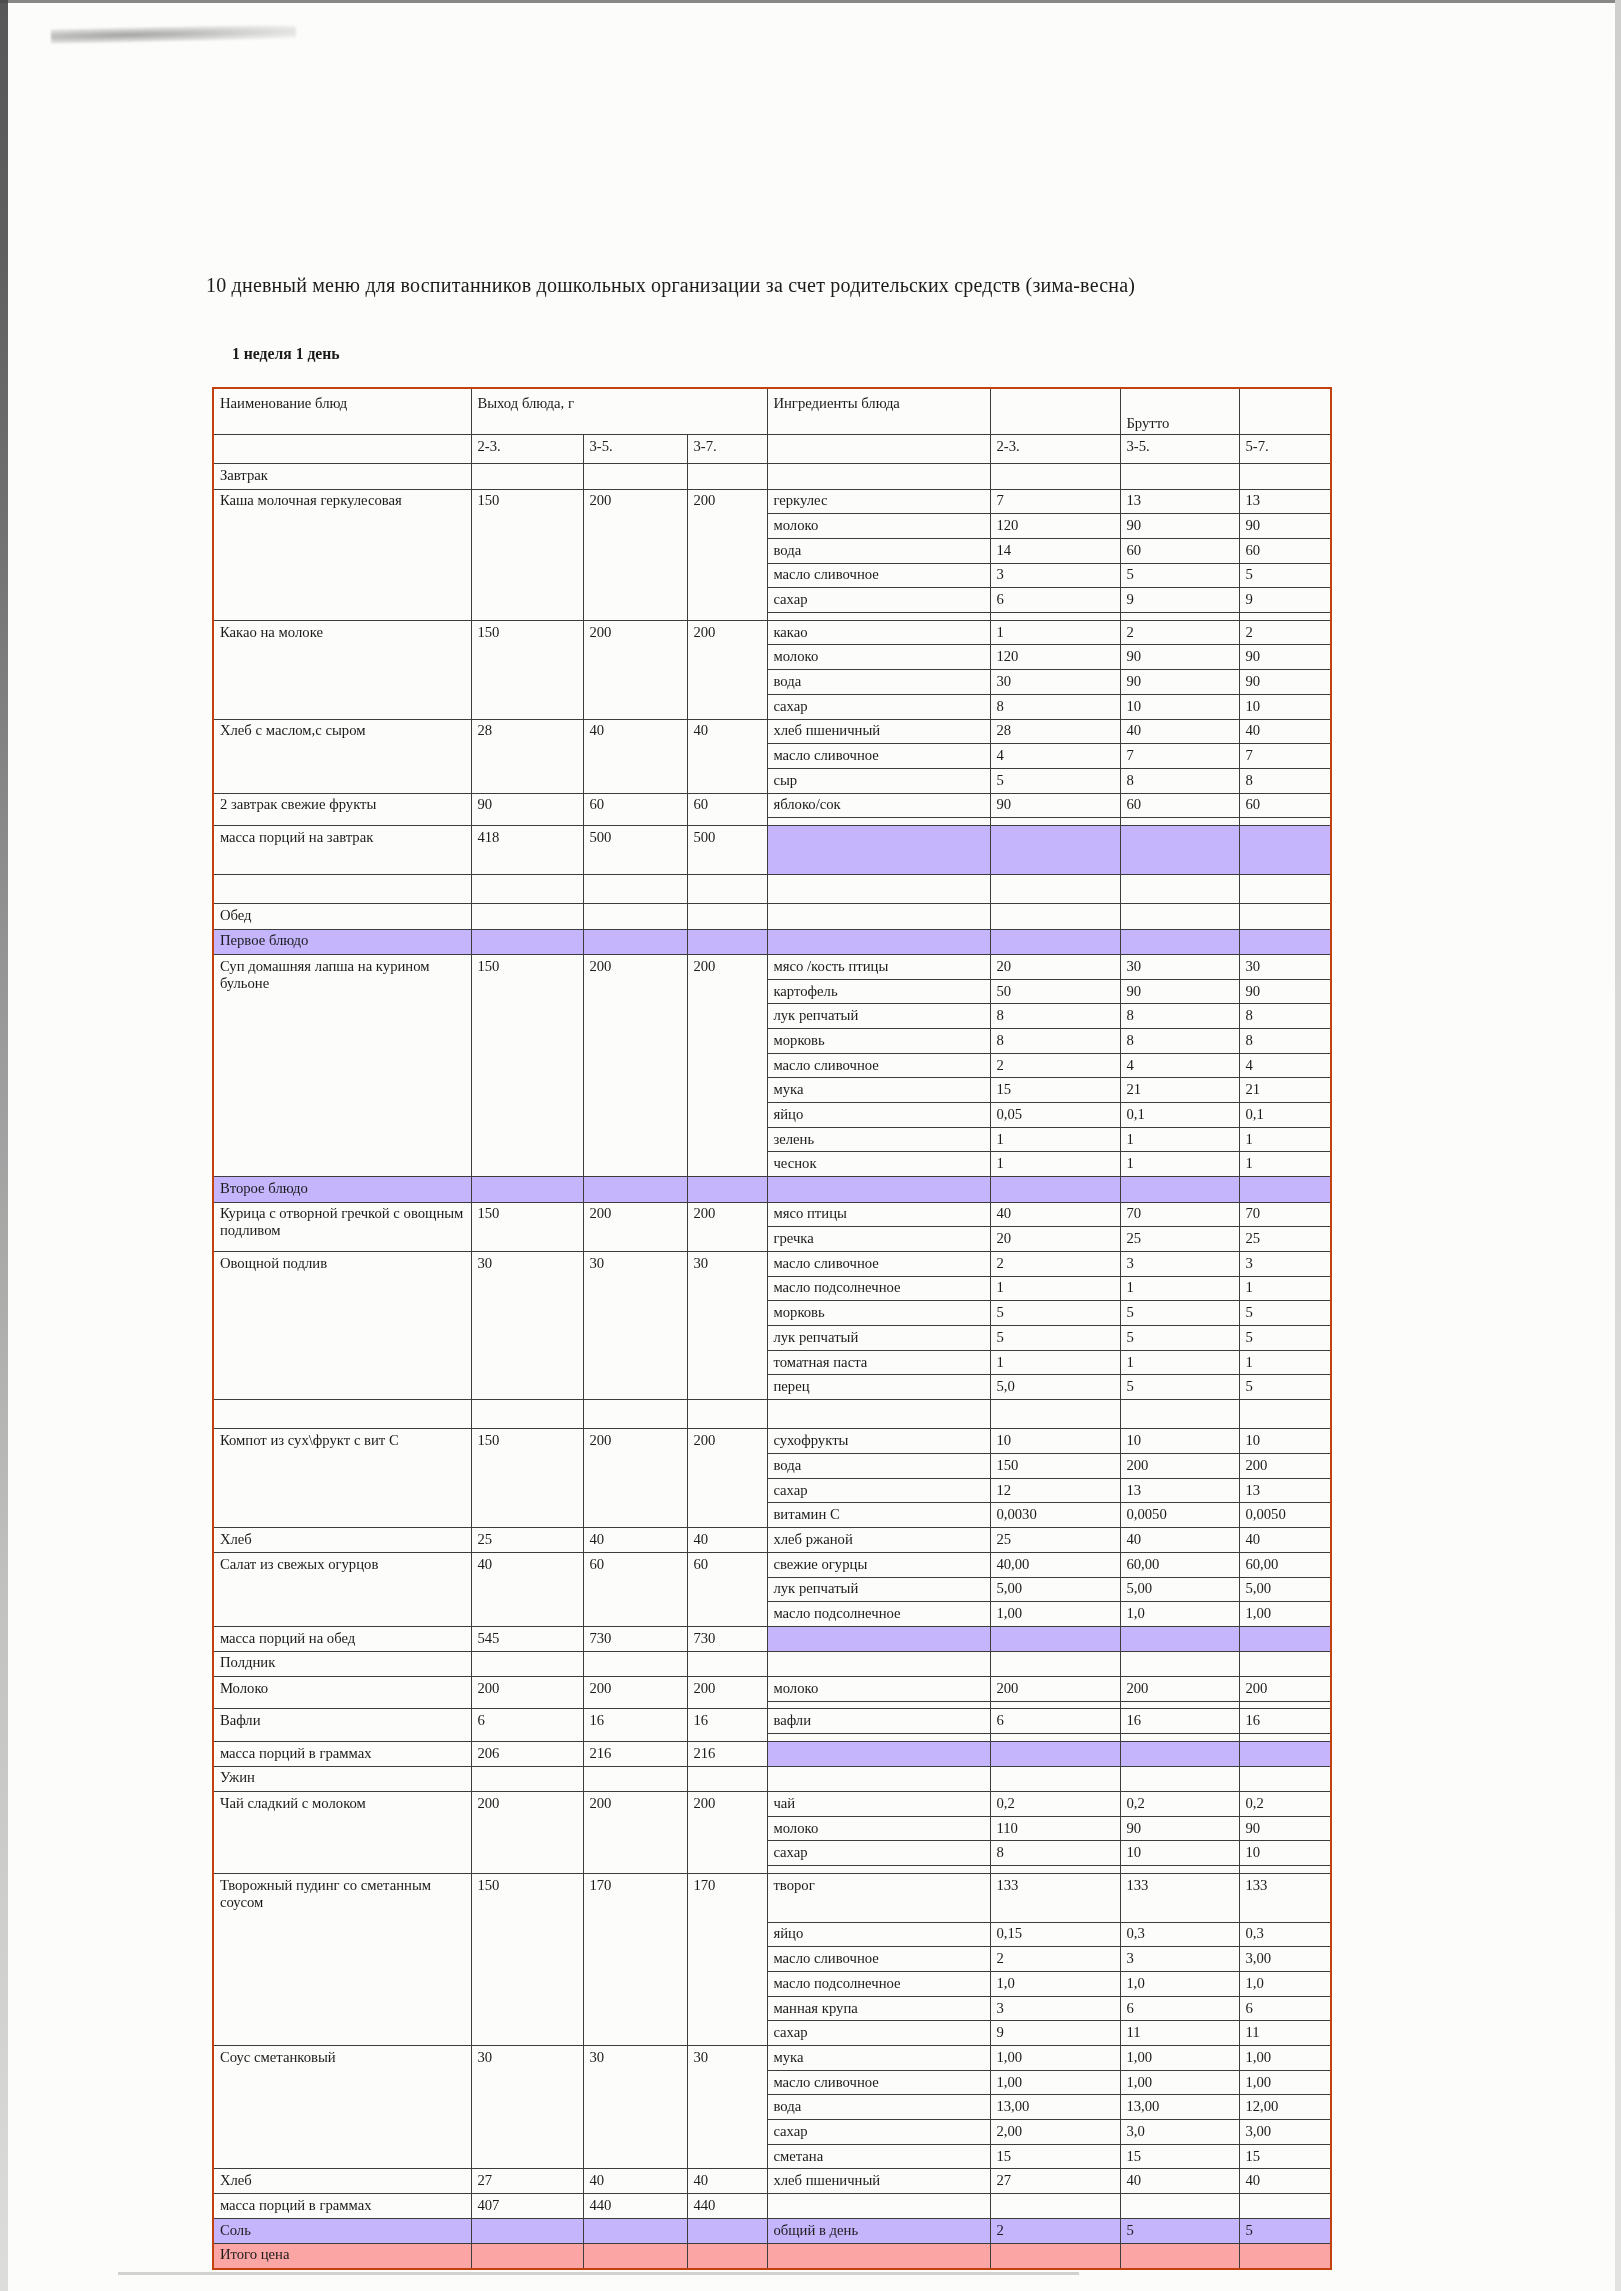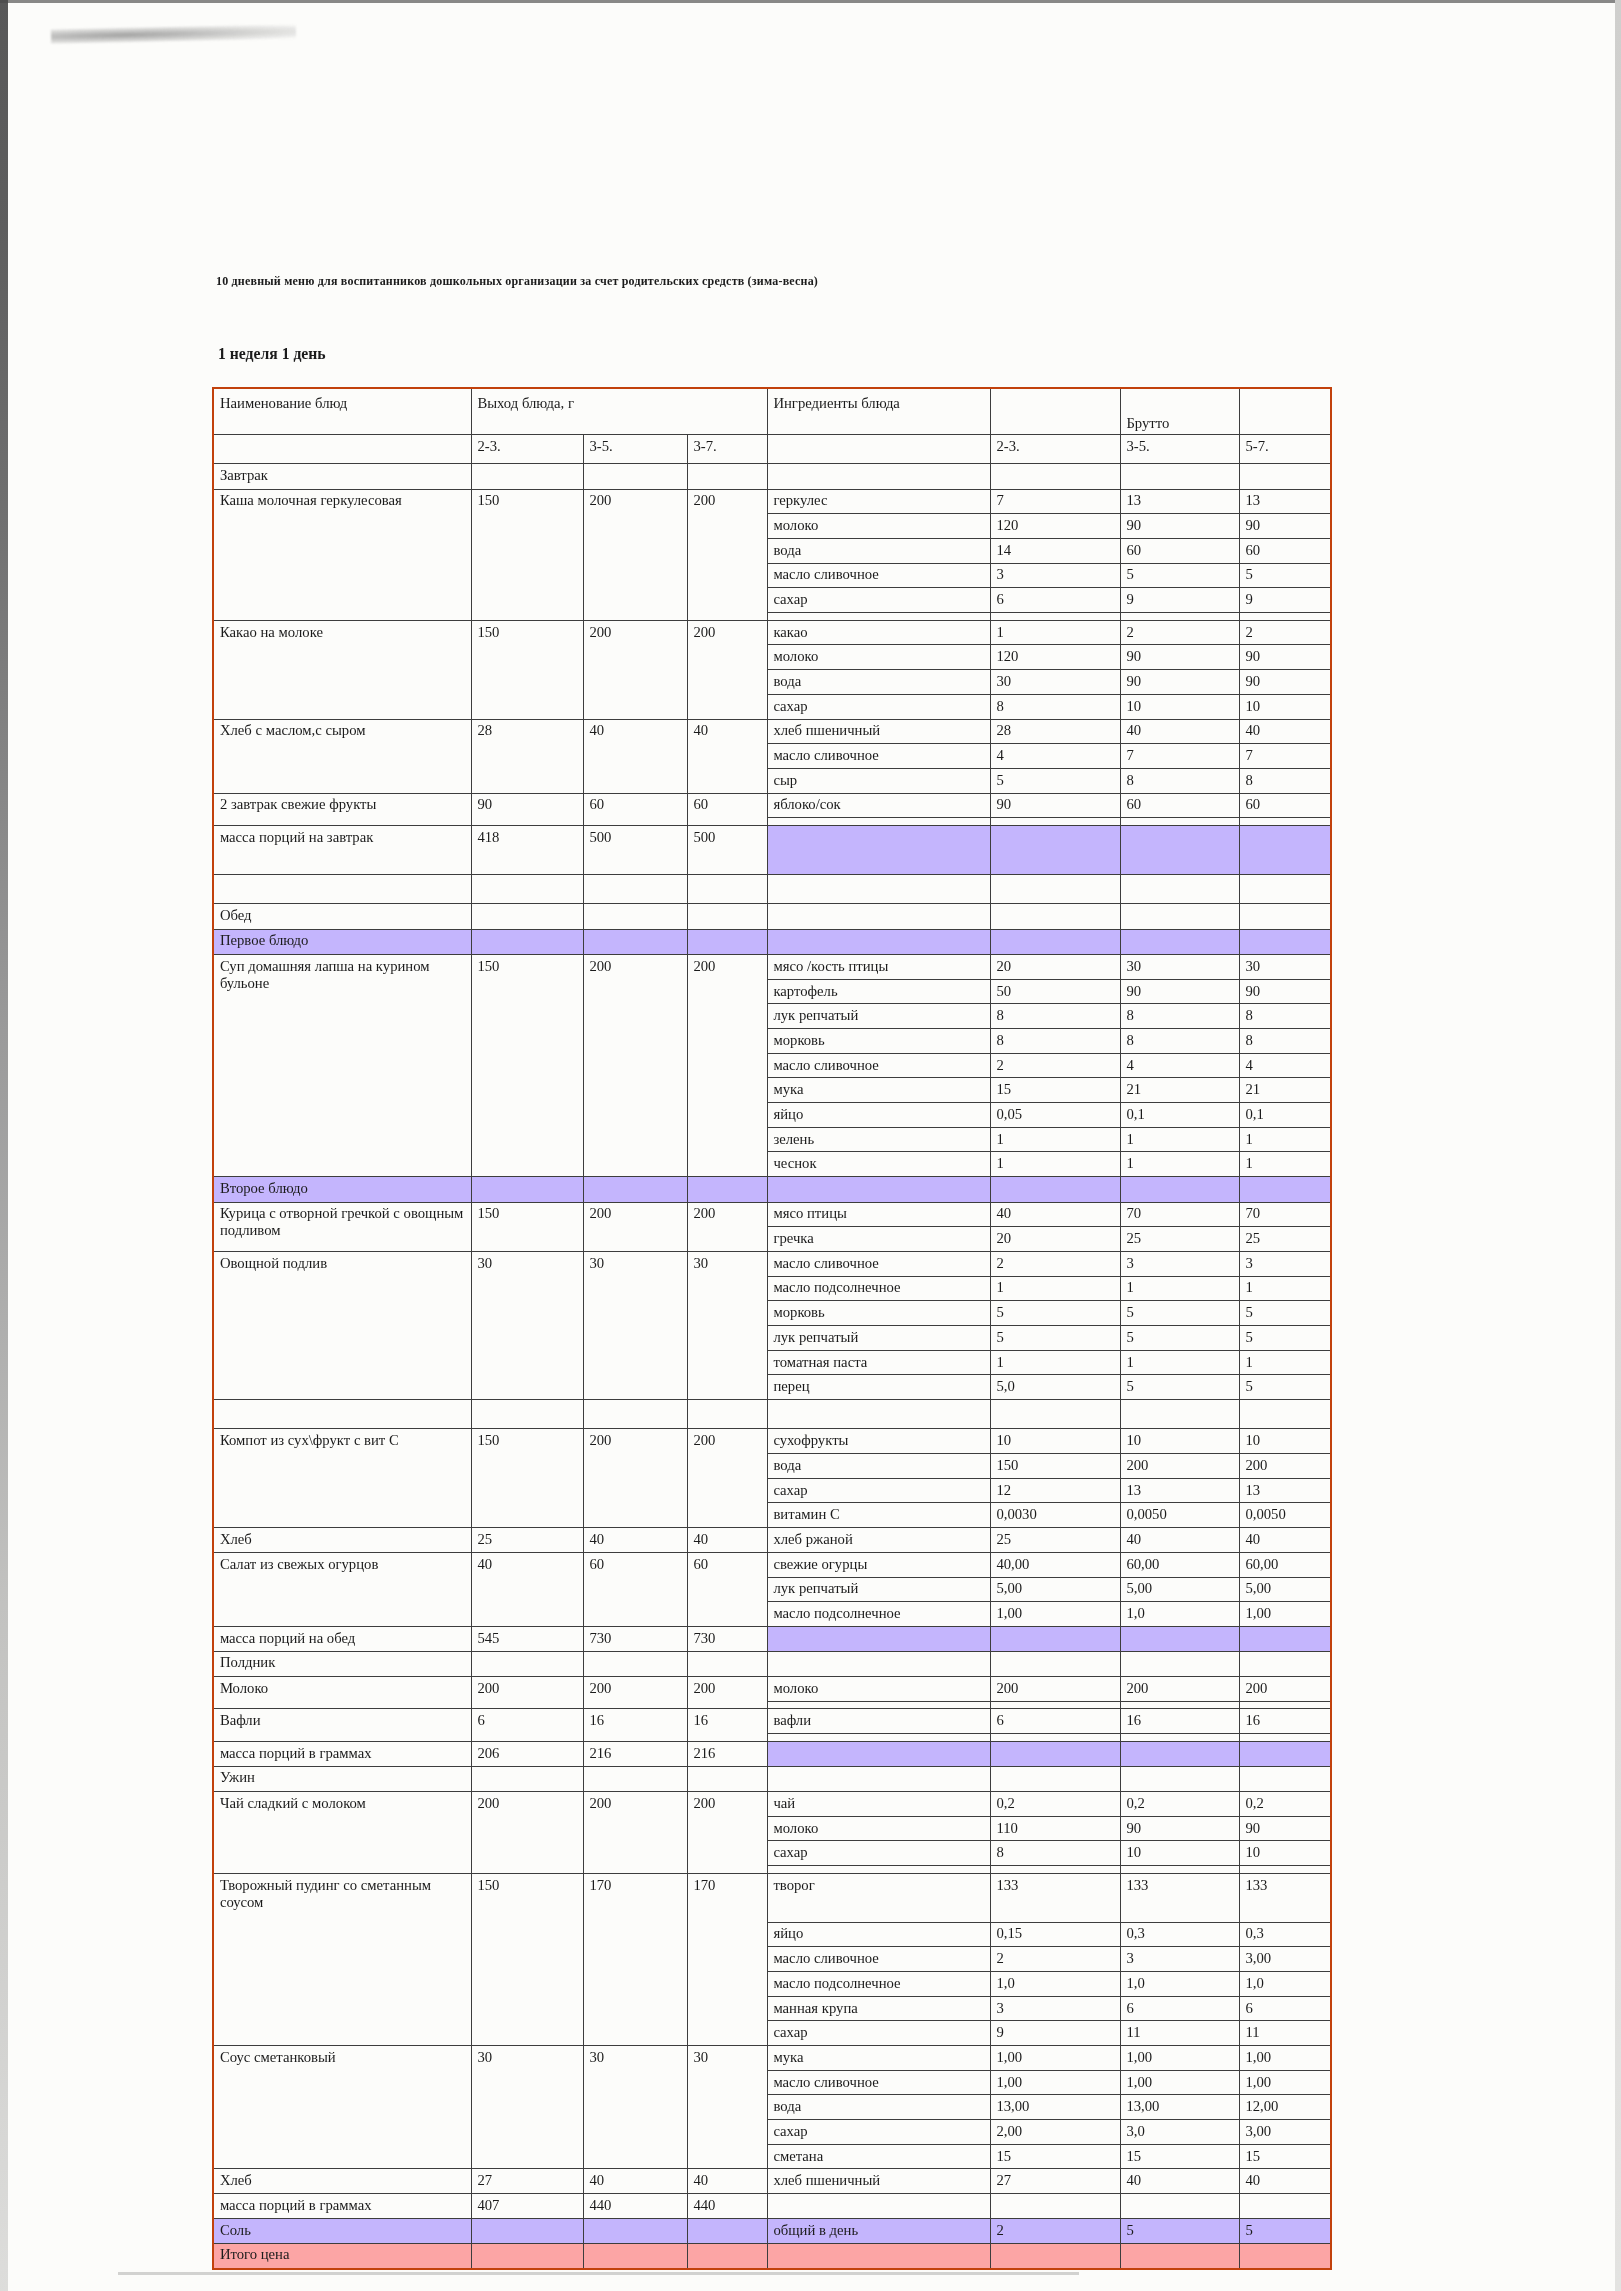--- a/index.html
+++ b/index.html
@@ -14,22 +14,22 @@
   
   .edge-left{position:absolute;left:0;top:0;width:7.8px;height:100%;
     background:linear-gradient(180deg,#585858 0%,#5e5e5e 10%,#6f6f6f 22%,#9a9a9a 45%,#c2c2c0 70%,#dddddb 100%);}
   .edge-top{position:absolute;left:0;top:0;width:100%;height:2.9px;background:#4a4a4a;opacity:.65;}
   .edge-right{position:absolute;right:0;top:0;width:5.9px;height:100%;background:linear-gradient(180deg,#cfcfcd,#e3e3e1);}
   .smudge-top{position:absolute;left:51px;top:26.5px;width:245px;height:13.7px;
     background:radial-gradient(ellipse at 30% 50%,rgba(90,90,90,.55),rgba(120,120,120,.25) 60%,rgba(150,150,150,0) 100%);
     transform:rotate(-1.2deg);filter:blur(1px);}
   .smudge-bottom{position:absolute;left:118px;top:2272px;width:961px;height:2.9px;background:#d2d2d0;}
 
-  .title{position:absolute;left:216px;top:274px;font-size:12px;font-weight:bold;letter-spacing:0.2px;}
-  .subtitle{position:absolute;left:218px;top:345px;font-size:15.7px;font-weight:bold;text-align:right;}
+  .title{position:absolute;left:206px;top:274px;font-size:20px;font-weight:normal;letter-spacing:0.2px;}
+  .subtitle{position:absolute;left:232px;top:345px;font-size:15.7px;font-weight:bold;text-align:right;}
 
   table.menu{
     position:absolute;left:212px;top:387px;
     width:1118px;
     border-collapse:collapse;
     table-layout:fixed;
     font-size:14.7px;
   }
   table.menu th, table.menu td{
     border:1px solid #3d3d3d;

